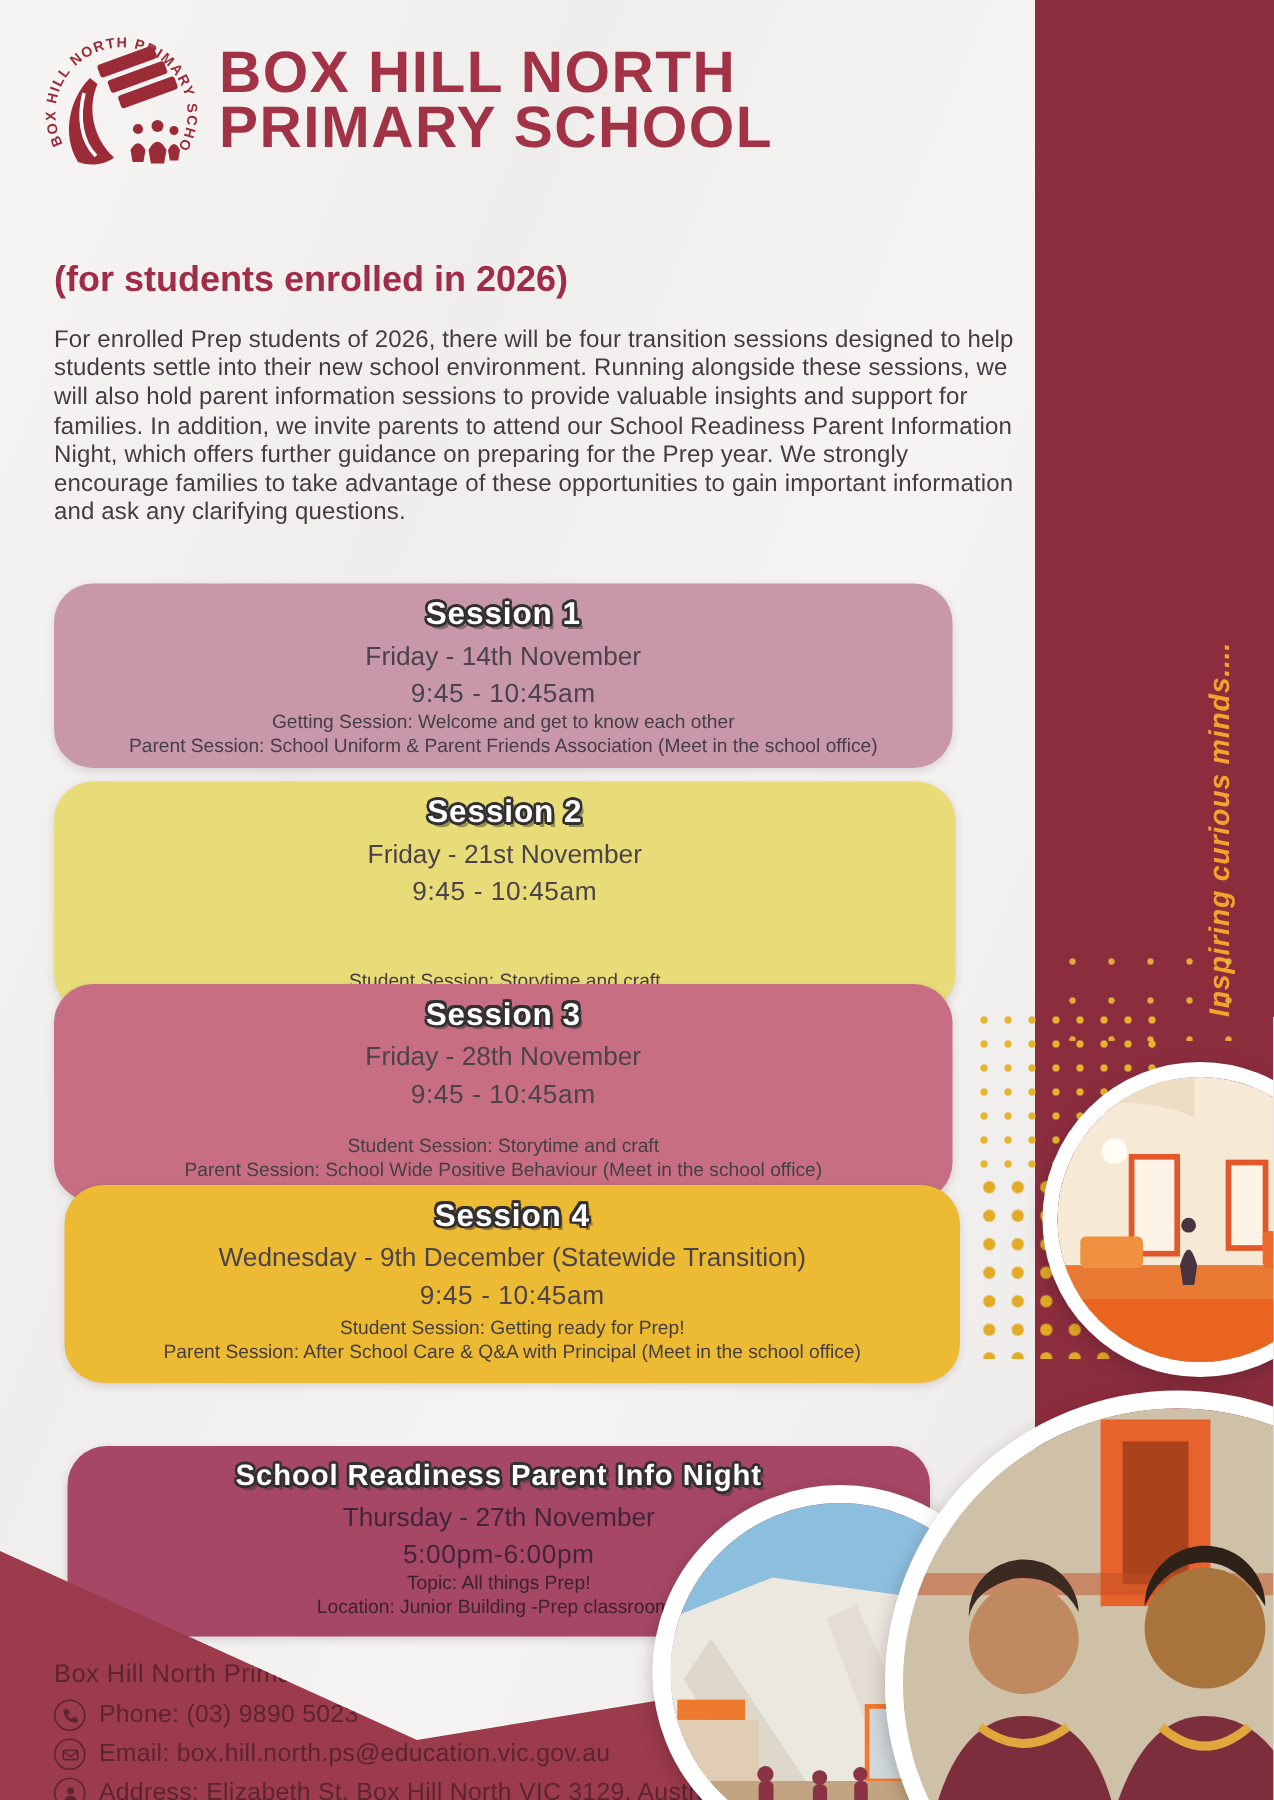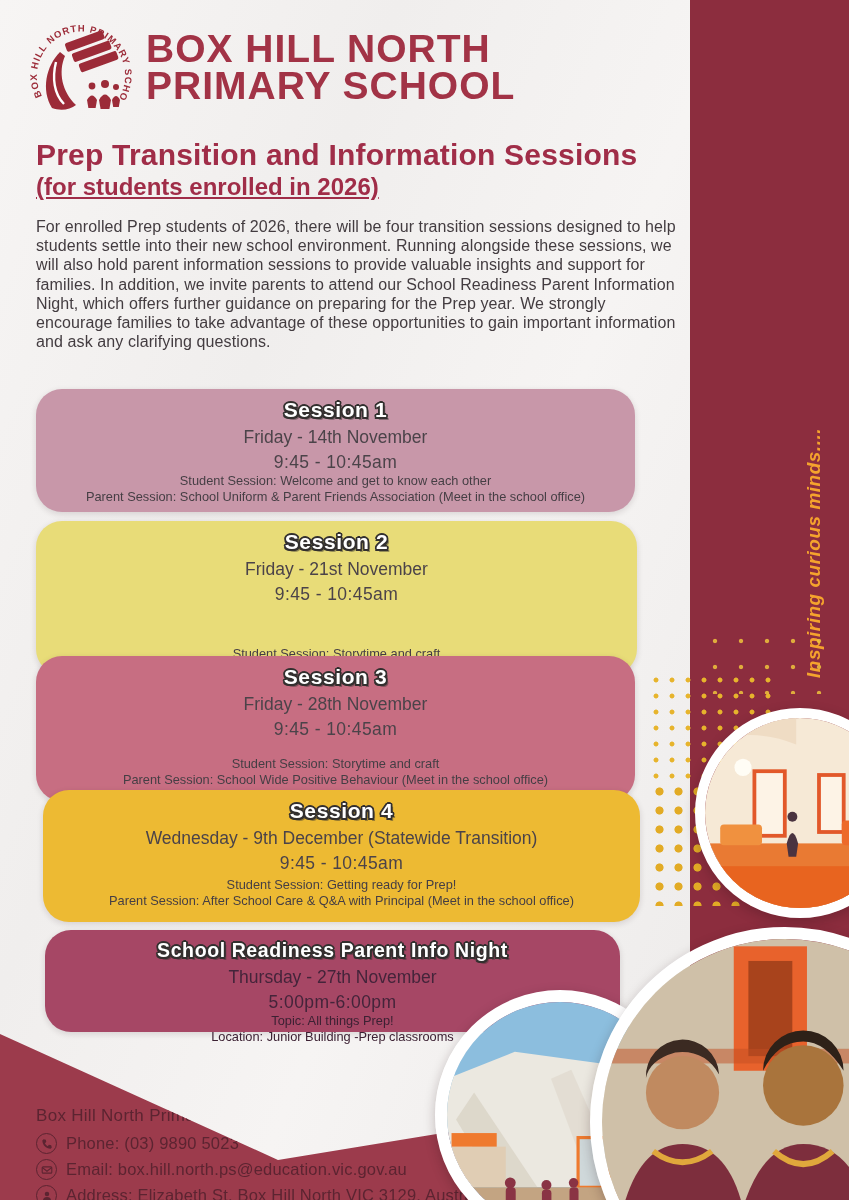--- a/index.html
+++ b/index.html
@@ -10,21 +10,21 @@
 
   
   .band { position:absolute; left:690px; top:0; width:159px; height:1200px; background:#8c2d3e; z-index:1; }
 
   
   .crest { position:absolute; left:26px; top:12px; width:110px; height:110px; z-index:2; }
   .wordmark { position:absolute; left:146px; top:30px; z-index:2; color:#a23346; font-weight:bold;
               font-size:39px; line-height:37px; letter-spacing:1px; }
   .title { position:absolute; left:36px; top:138px; z-index:2; color:#a02d48; font-weight:bold;
            font-size:30px; letter-spacing:.2px; }
-  .subtitle { position:absolute; left:36px; top:173px; z-index:2; color:#a02d48; font-weight:bold; font-size:24px;text-decoration:underline; }
+  .subtitle { position:absolute; left:36px; top:173px; z-index:2; color:#a02d48; font-weight:bold; font-size:24px; }
   .intro { position:absolute; left:36px; top:217px; width:642px; z-index:2; color:#433c40;
            font-size:16px; line-height:19.2px; letter-spacing:.1px; }
 
   
   .tagline { position:absolute; left:803px; top:398px; height:280px; z-index:2;
              writing-mode:vertical-rl; transform:rotate(180deg);
              color:#f5a32d; font-weight:bold; font-style:italic; font-size:19px; letter-spacing:.5px; }
 
   
   .card { position:absolute; z-index:2; border-radius:26px; display:flex; flex-direction:column;
@@ -34,21 +34,21 @@
       text-shadow:-1.5px -1.5px 0 #33302f,1.5px -1.5px 0 #33302f,-1.5px 1.5px 0 #33302f,
                   1.5px 1.5px 0 #33302f,0 -1.8px 0 #33302f,0 1.8px 0 #33302f,
                   -1.8px 0 0 #33302f,1.8px 0 0 #33302f,2.5px 3px 0 rgba(51,48,47,.45); }
   .card .s-date { margin-top:5px; font-size:17.5px; color:#4b4349; }
   .card .s-time { margin-top:4px; font-size:17.5px; color:#4b4349; letter-spacing:.4px; }
   .card .s-detail { margin-top:auto; font-size:12.8px; line-height:16px; color:#453e44; }
   .card1 { left:36px; top:389px; width:599px; height:123px; background:#c897a9; }
   .card2 { left:36px; top:521px; width:601px; height:154px; background:#e8dc78; }
   .card3 { left:36px; top:656px; width:599px; height:145px; background:#c76e82; }
   .card4 { left:43px; top:790px; width:597px; height:132px; background:#edba33; }
-  .card5 { left:45px; top:930px; width:575px; height:102px; background:#a64765; }
+  .card5 { left:45px; top:964px; width:575px; height:127px; background:#a64765; }
   .card5 .s-title { font-size:19.5px; }
   .card5 .s-date, .card5 .s-time { color:#44243a; }
   .card5 .s-detail { color:#3c2133; }
 
   
   .dots { position:absolute; background-image:radial-gradient(circle, var(--c) var(--r), transparent calc(var(--r) + .9px));
           background-size:var(--s) var(--s); z-index:2; }
 
   
   .footer { position:absolute; left:0; top:1030px; width:849px; height:170px; background:#9c3b4c; z-index:3;
@@ -101,32 +101,31 @@
           <path d="M86,88 q4,-8 8,0 l-1.2,7 h-5.6 Z"></path>
       </g>
     </svg>
   </div>
 
   <div class="wordmark">
     <div>BOX HILL NORTH</div>
     <div>PRIMARY SCHOOL</div>
   </div>
 
-  <h1 class="title">Prep Transition and Information Sessions</h1>
   <h2 class="subtitle">(for students enrolled in 2026)</h2>
   <p class="intro">For enrolled Prep students of 2026, there will be four transition sessions designed to help students settle into their new school environment. Running alongside these sessions, we will also hold parent information sessions to provide valuable insights and support for families. In addition, we invite parents to attend our School Readiness Parent Information Night, which offers further guidance on preparing for the Prep year. We strongly encourage families to take advantage of these opportunities to gain important information and ask any clarifying questions.</p>
 
   <div class="tagline">Inspiring curious minds....</div>
 
   <div class="card card1">
     <div class="s-title">Session 1</div>
     <div class="s-date">Friday - 14th November</div>
     <div class="s-time">9:45 - 10:45am</div>
     <div class="s-detail">
-      <div>Student Session: Welcome and get to know each other</div>
+      <div>Getting Session: Welcome and get to know each other</div>
       <div>Parent Session: School Uniform &amp; Parent Friends Association (Meet in the school office)</div>
     </div>
   </div>
 
   <div class="card card2">
     <div class="s-title">Session 2</div>
     <div class="s-date">Friday - 21st November</div>
     <div class="s-time">9:45 - 10:45am</div>
     <div class="s-detail">
       <div>Student Session: Storytime and craft</div>

